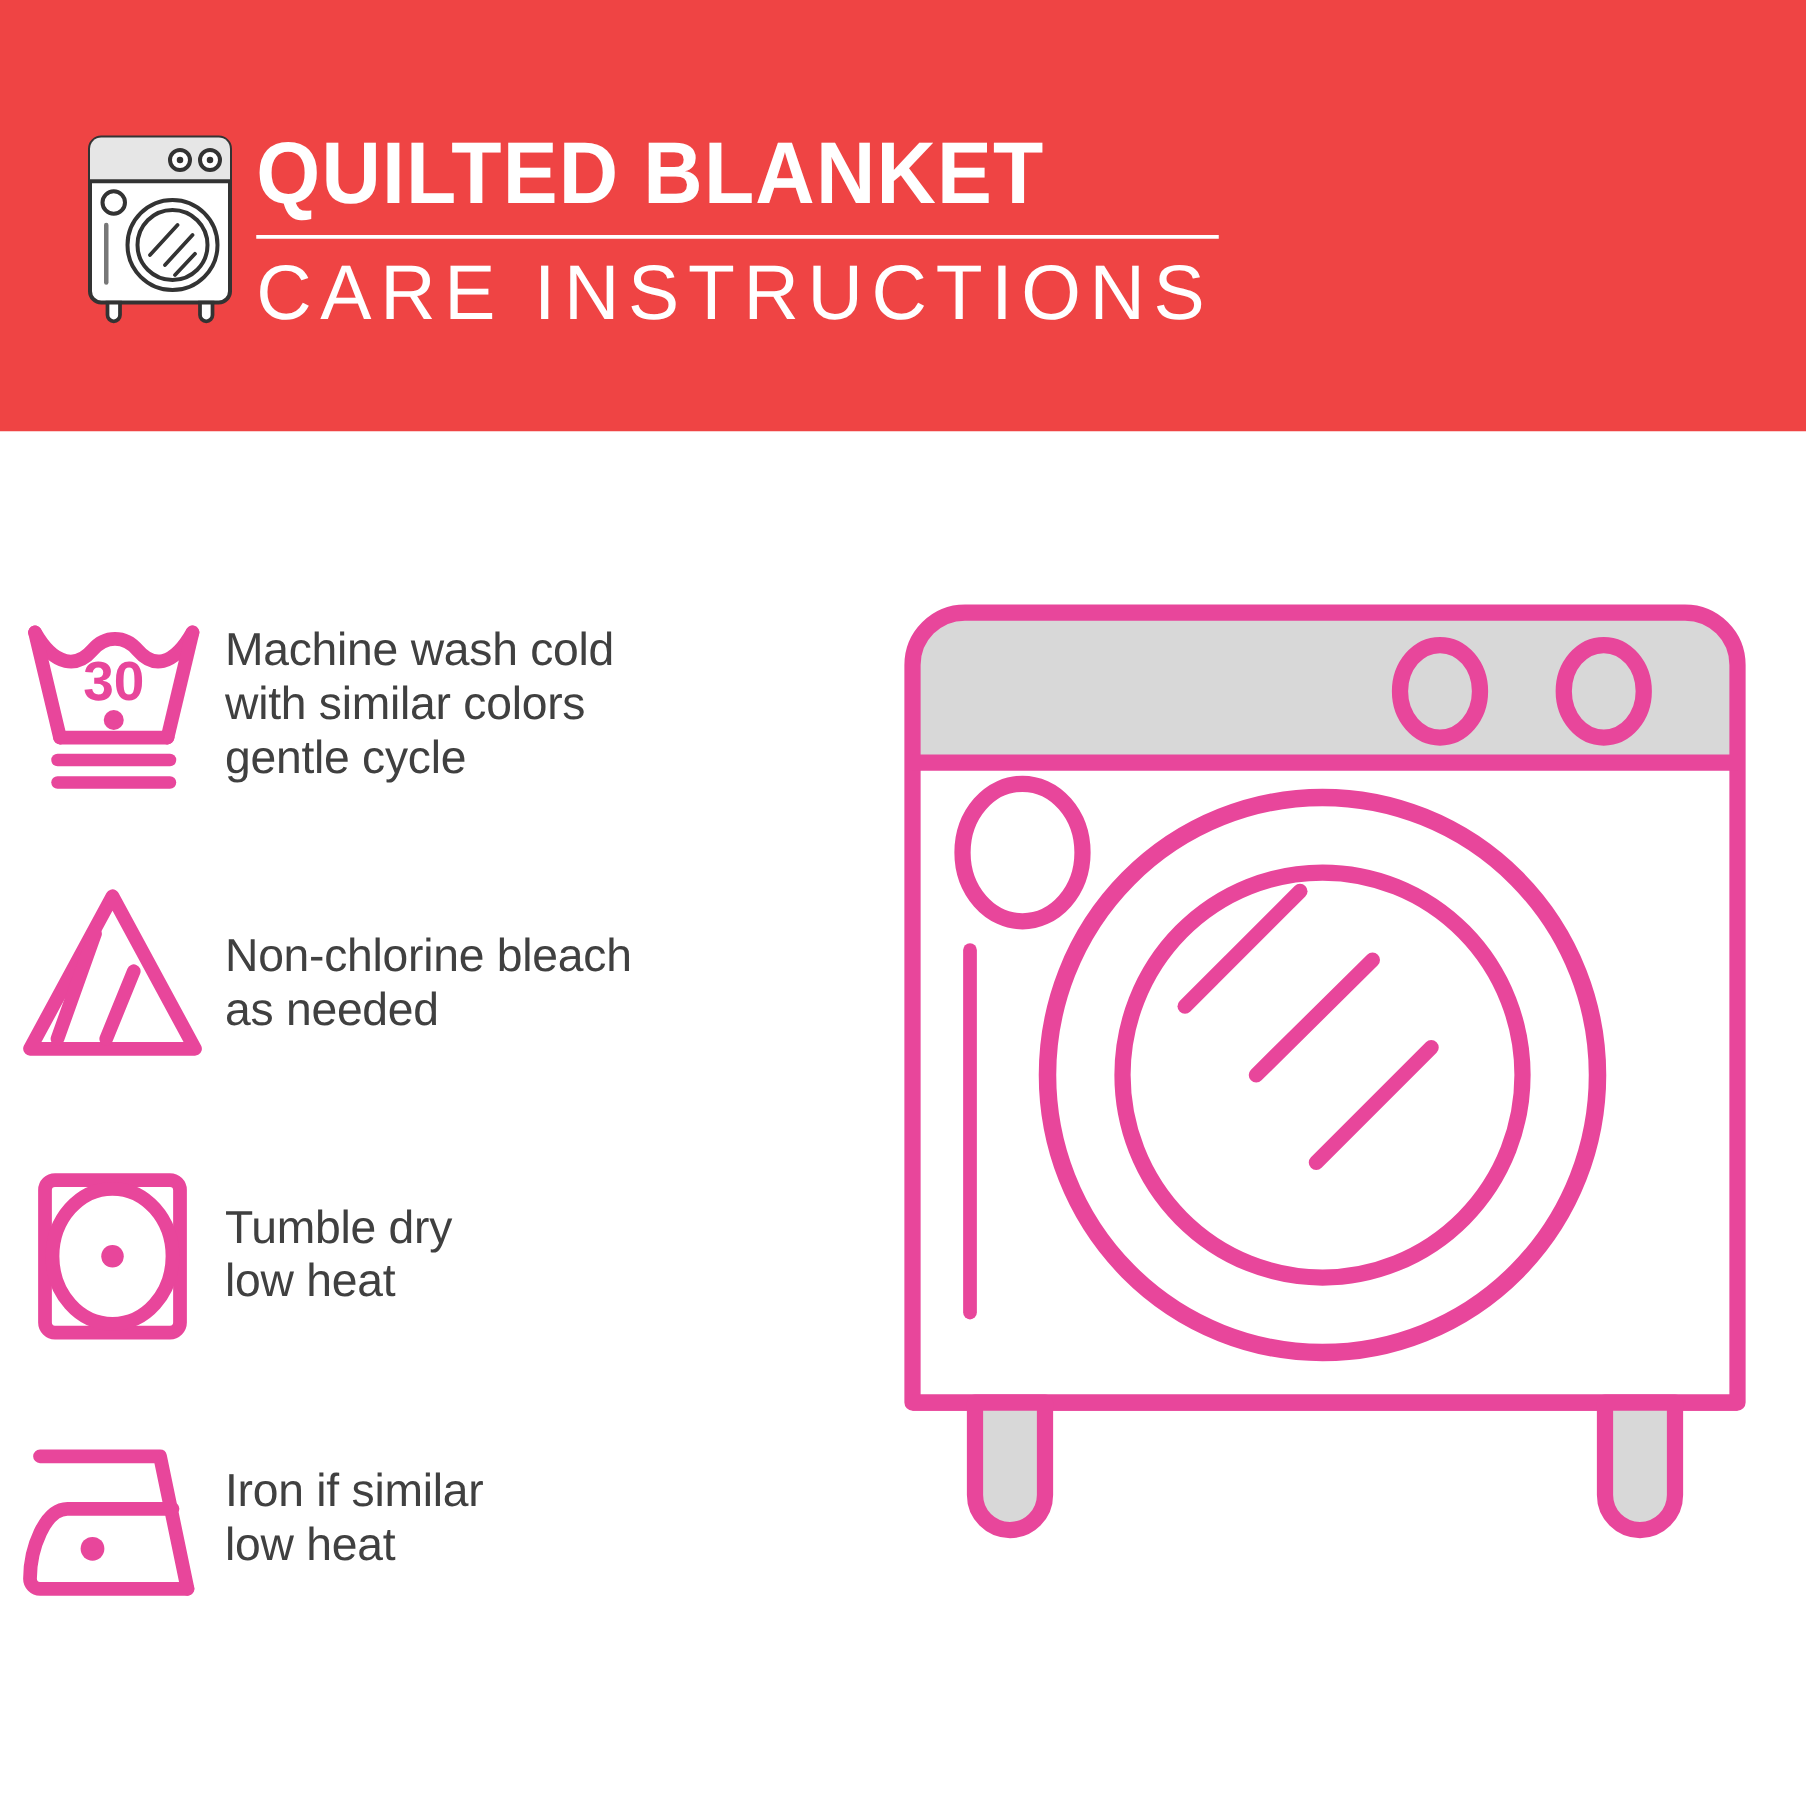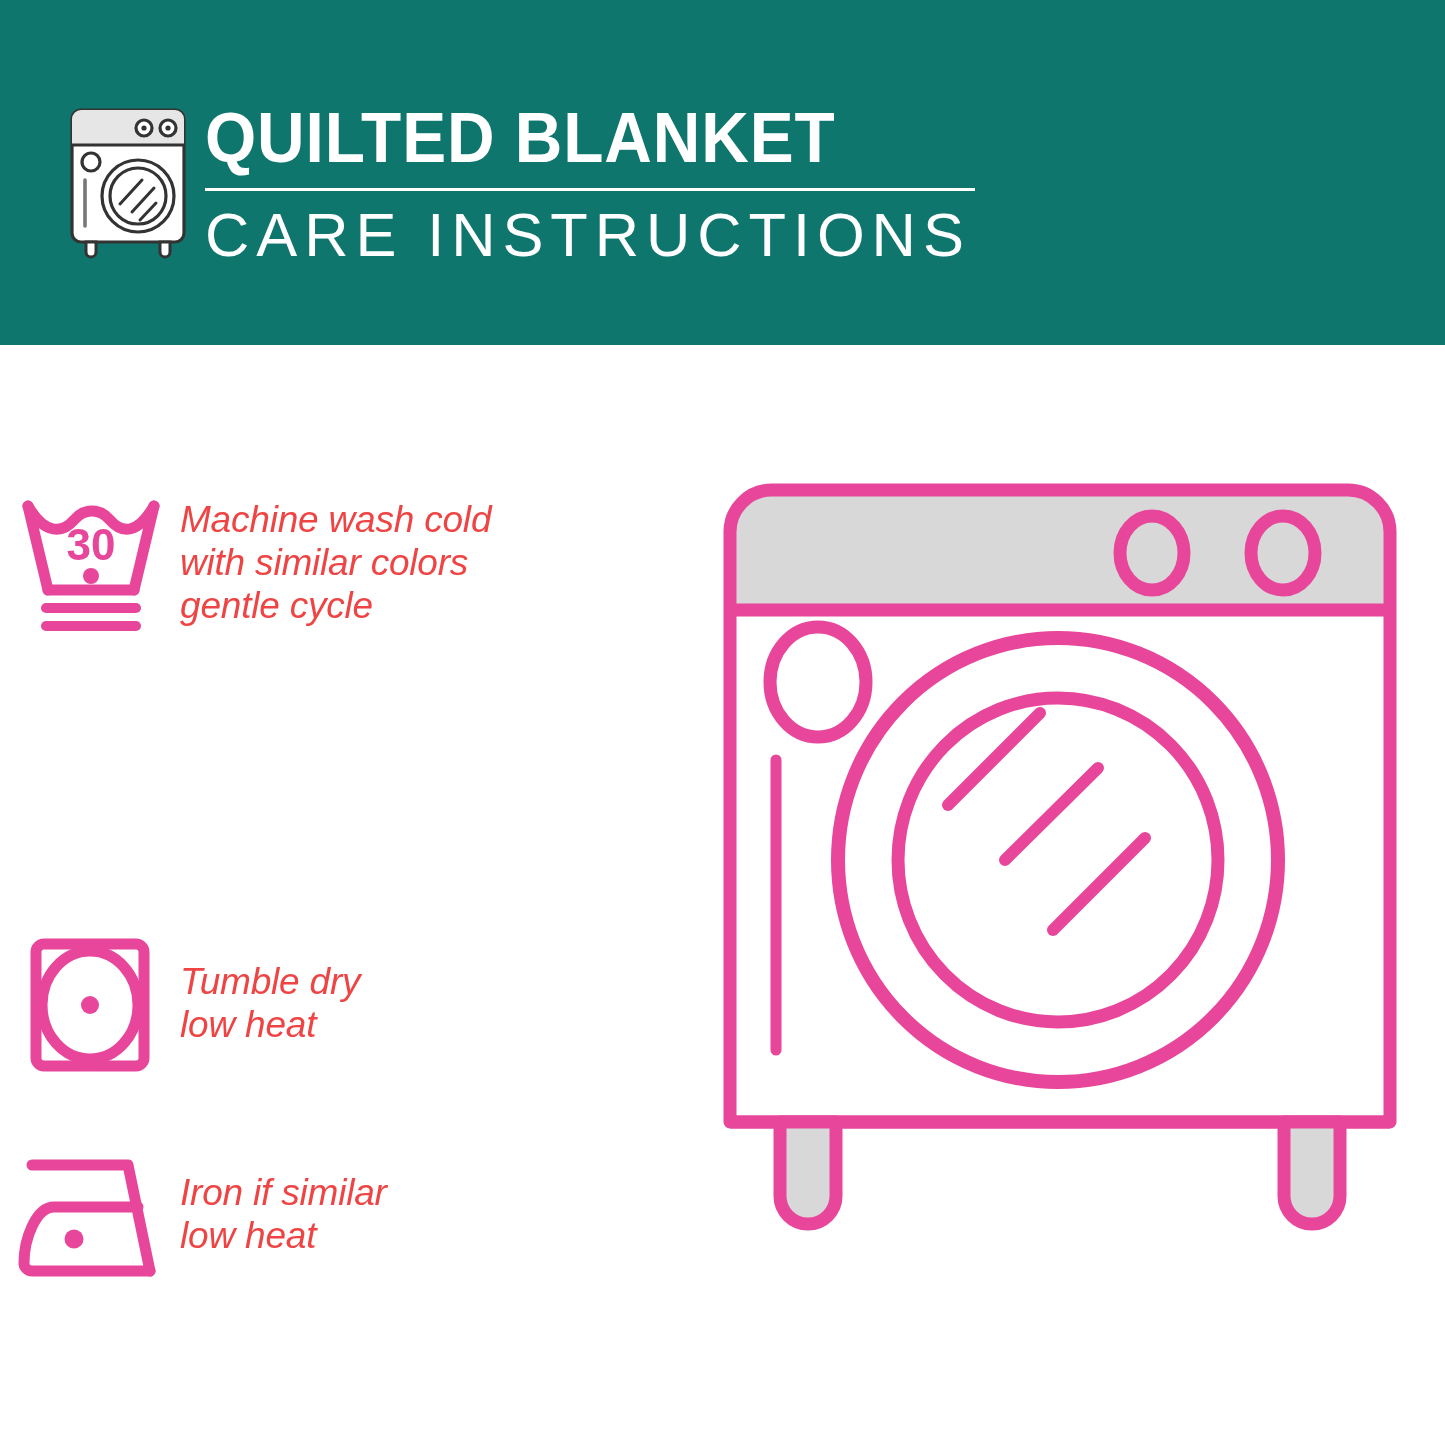--- a/index.html
+++ b/index.html
@@ -19,21 +19,21 @@
     overflow: hidden;
   }
 
   
   #header-band {
     position: absolute;
     left: 0;
     top: 0;
     width: 1445px;
     height: 345px;
-    background: #0f766e;
+    background: #ef4444;
   }
   #header-logo {
     position: absolute;
     left: 62px;
     top: 104px;
     width: 132px;
     height: 156px;
   }
   #header-text-block {
     position: absolute;
@@ -90,25 +90,24 @@
     flex: 0 0 180px;
     display: flex;
     justify-content: center;
     align-items: flex-start;
   }
   .care-text {
     flex: 1 1 auto;
     font-family: "Liberation Sans", sans-serif;
     font-size: 37px;
     line-height: 43px;
-    color: #ef4444;
+    color: #404040;
     letter-spacing: -0.2px;
     white-space: pre-line;
     padding-top: 4px;
-    font-style: italic;
   }
 
   #row-wash   { top: 145px; }
   #row-bleach { top: 358px; }
   #row-dry    { top: 585px; }
   #row-iron   { top: 798px; }
 
   #row-wash   .care-text { padding-top: 8px; }
   #row-bleach .care-text { padding-top: 40px; }
   #row-dry    .care-text { padding-top: 30px; }
@@ -185,20 +184,33 @@
 
           <line x1="36" y1="118" x2="126" y2="118" stroke="#e8469b" stroke-width="10" stroke-linecap="round"></line>
           <line x1="36" y1="136" x2="126" y2="136" stroke="#e8469b" stroke-width="10" stroke-linecap="round"></line>
         </svg>
       </div>
       <div class="care-text">Machine wash cold
 with similar colors
 gentle cycle</div>
     </div>
 
+    <div class="care-row" id="row-bleach">
+      <div class="care-symbol">
+        <svg viewBox="0 0 160 150" width="160" height="150" aria-hidden="true">
+
+          <path d="M80 14 L146 136 L14 136 Z" fill="none" stroke="#e8469b" stroke-width="11" stroke-linejoin="round"></path>
+
+          <line x1="66" y1="44" x2="36" y2="128" stroke="#e8469b" stroke-width="11" stroke-linecap="round"></line>
+          <line x1="97" y1="74" x2="75" y2="128" stroke="#e8469b" stroke-width="11" stroke-linecap="round"></line>
+        </svg>
+      </div>
+      <div class="care-text">Non-chlorine bleach
+as needed</div>
+    </div>
 
     <div class="care-row" id="row-dry">
       <div class="care-symbol">
         <svg viewBox="0 0 160 150" width="160" height="150" aria-hidden="true">
           <rect x="26" y="14" width="108" height="122" rx="8" ry="8" fill="none" stroke="#e8469b" stroke-width="11"></rect>
           <ellipse cx="80" cy="75" rx="48" ry="54" fill="none" stroke="#e8469b" stroke-width="11"></ellipse>
           <circle cx="80" cy="75" r="9" fill="#e8469b"></circle>
         </svg>
       </div>
       <div class="care-text">Tumble dry

